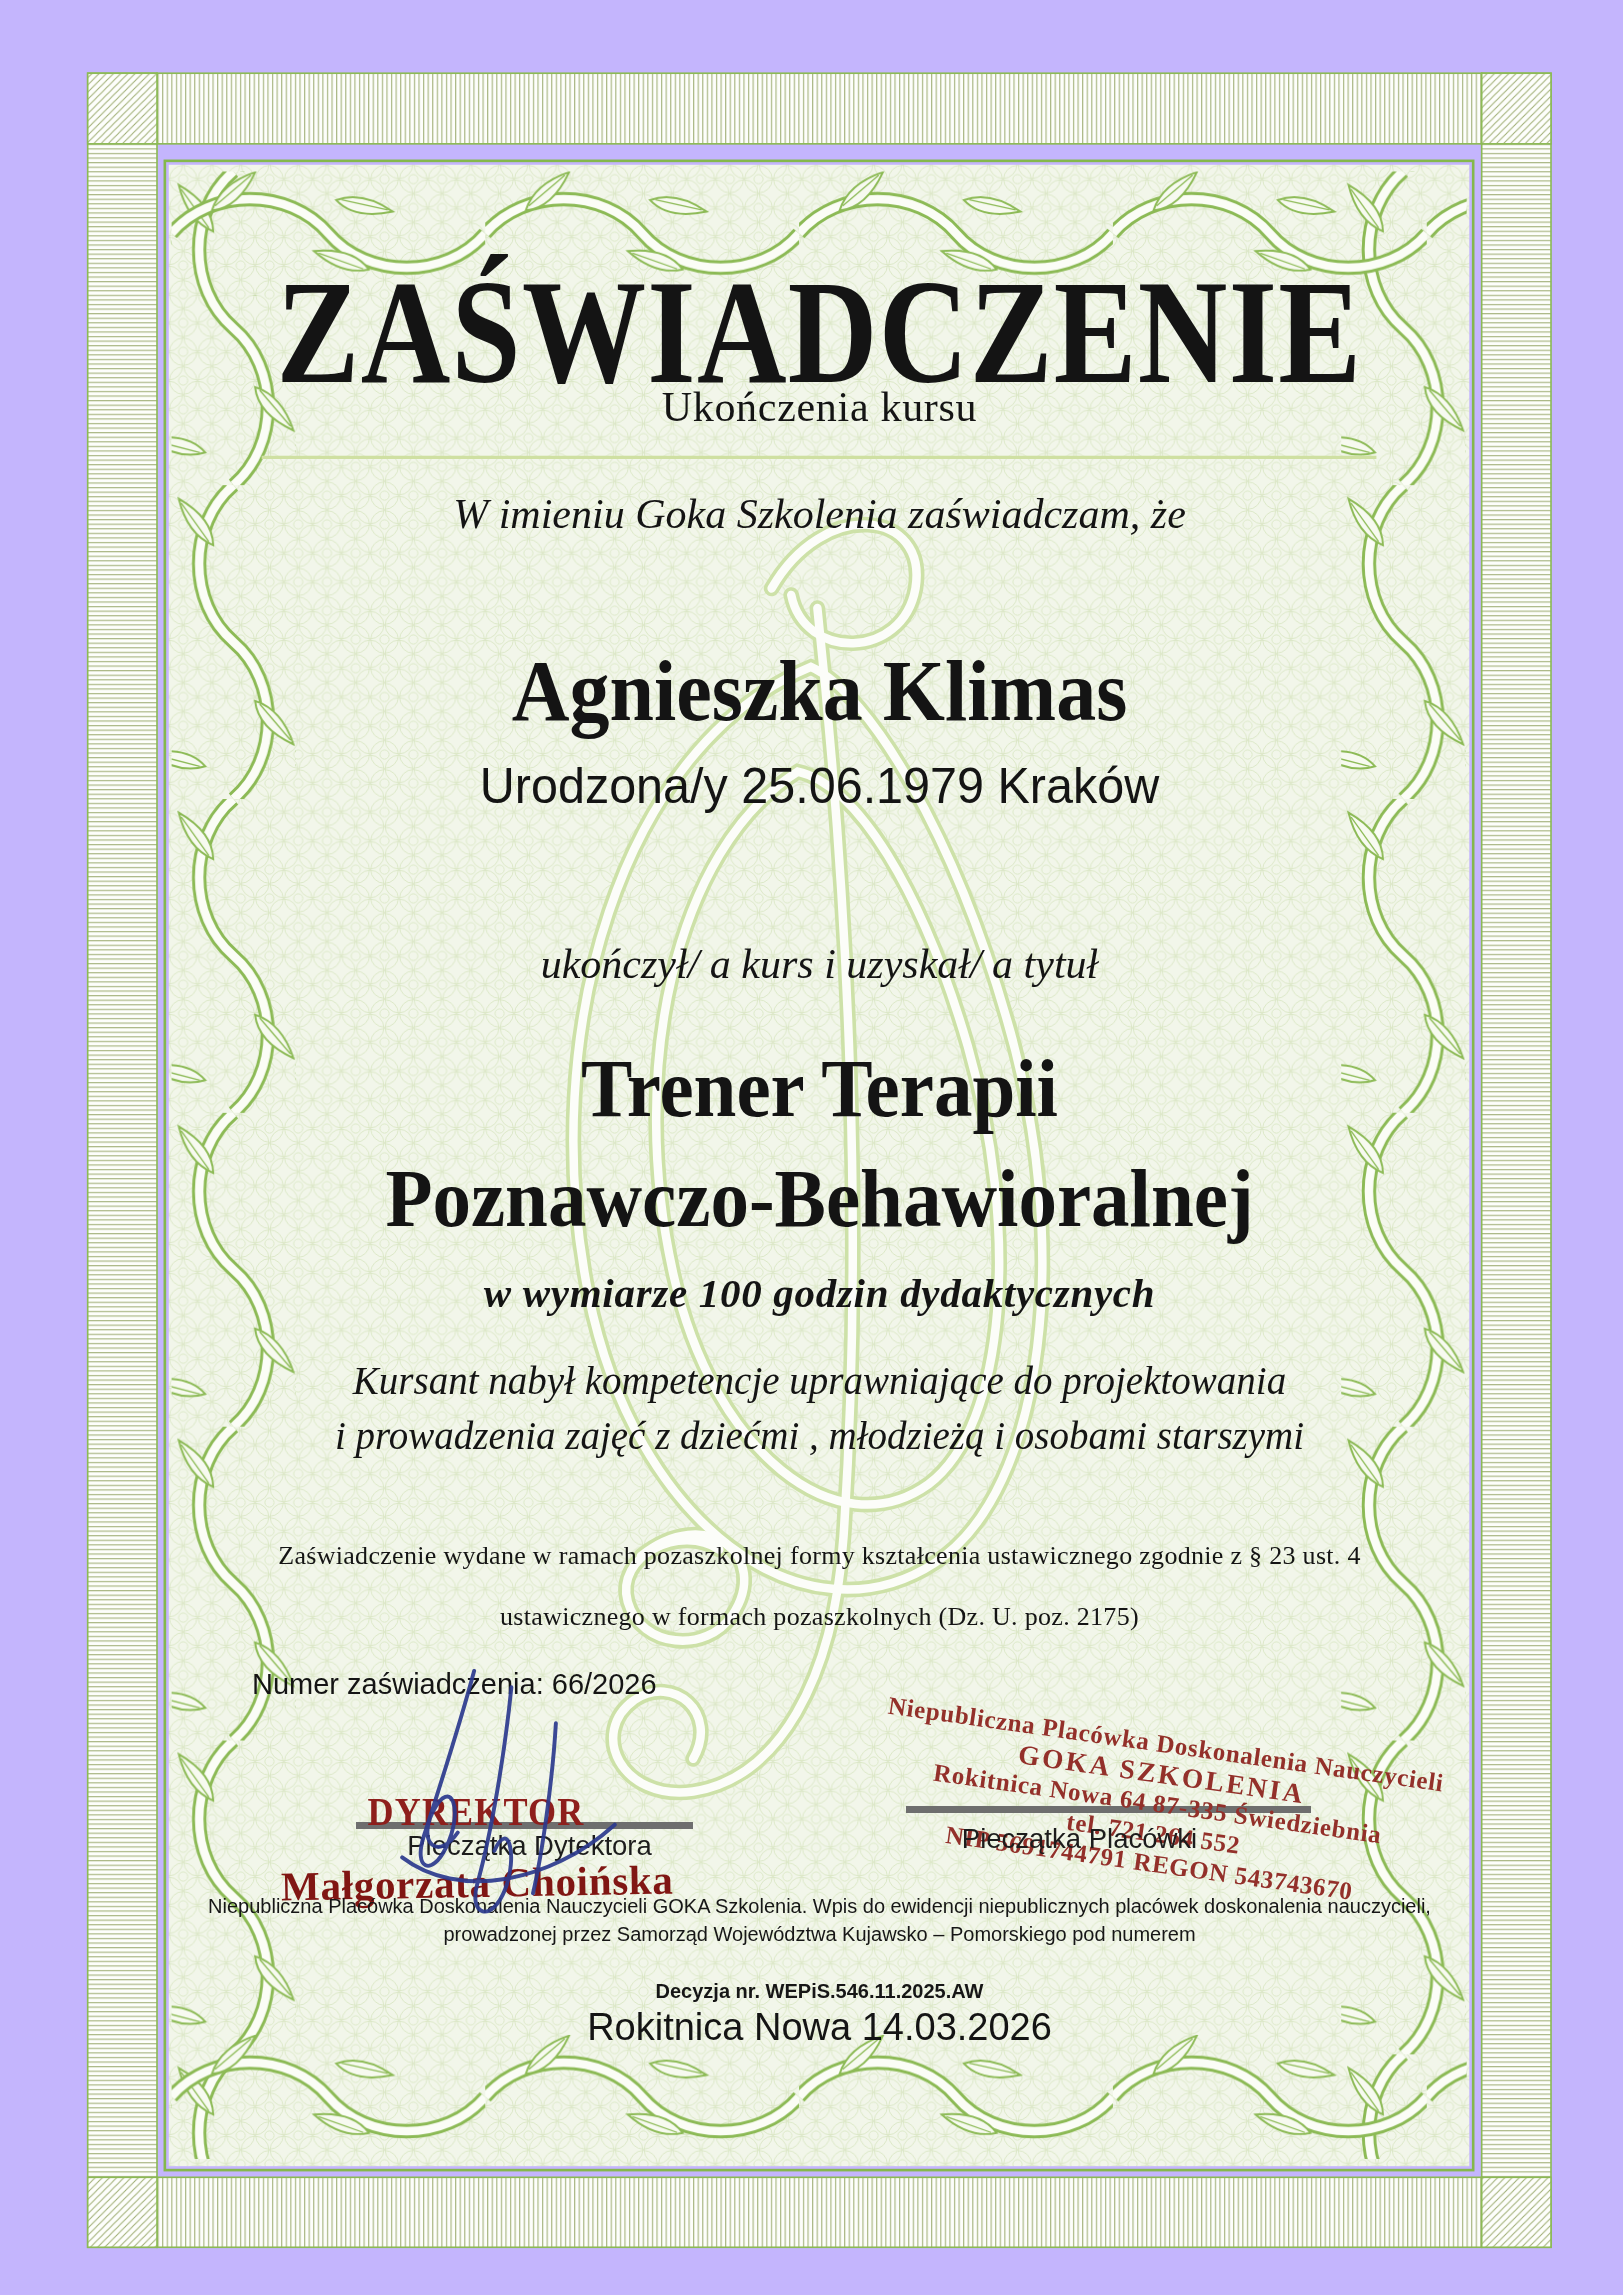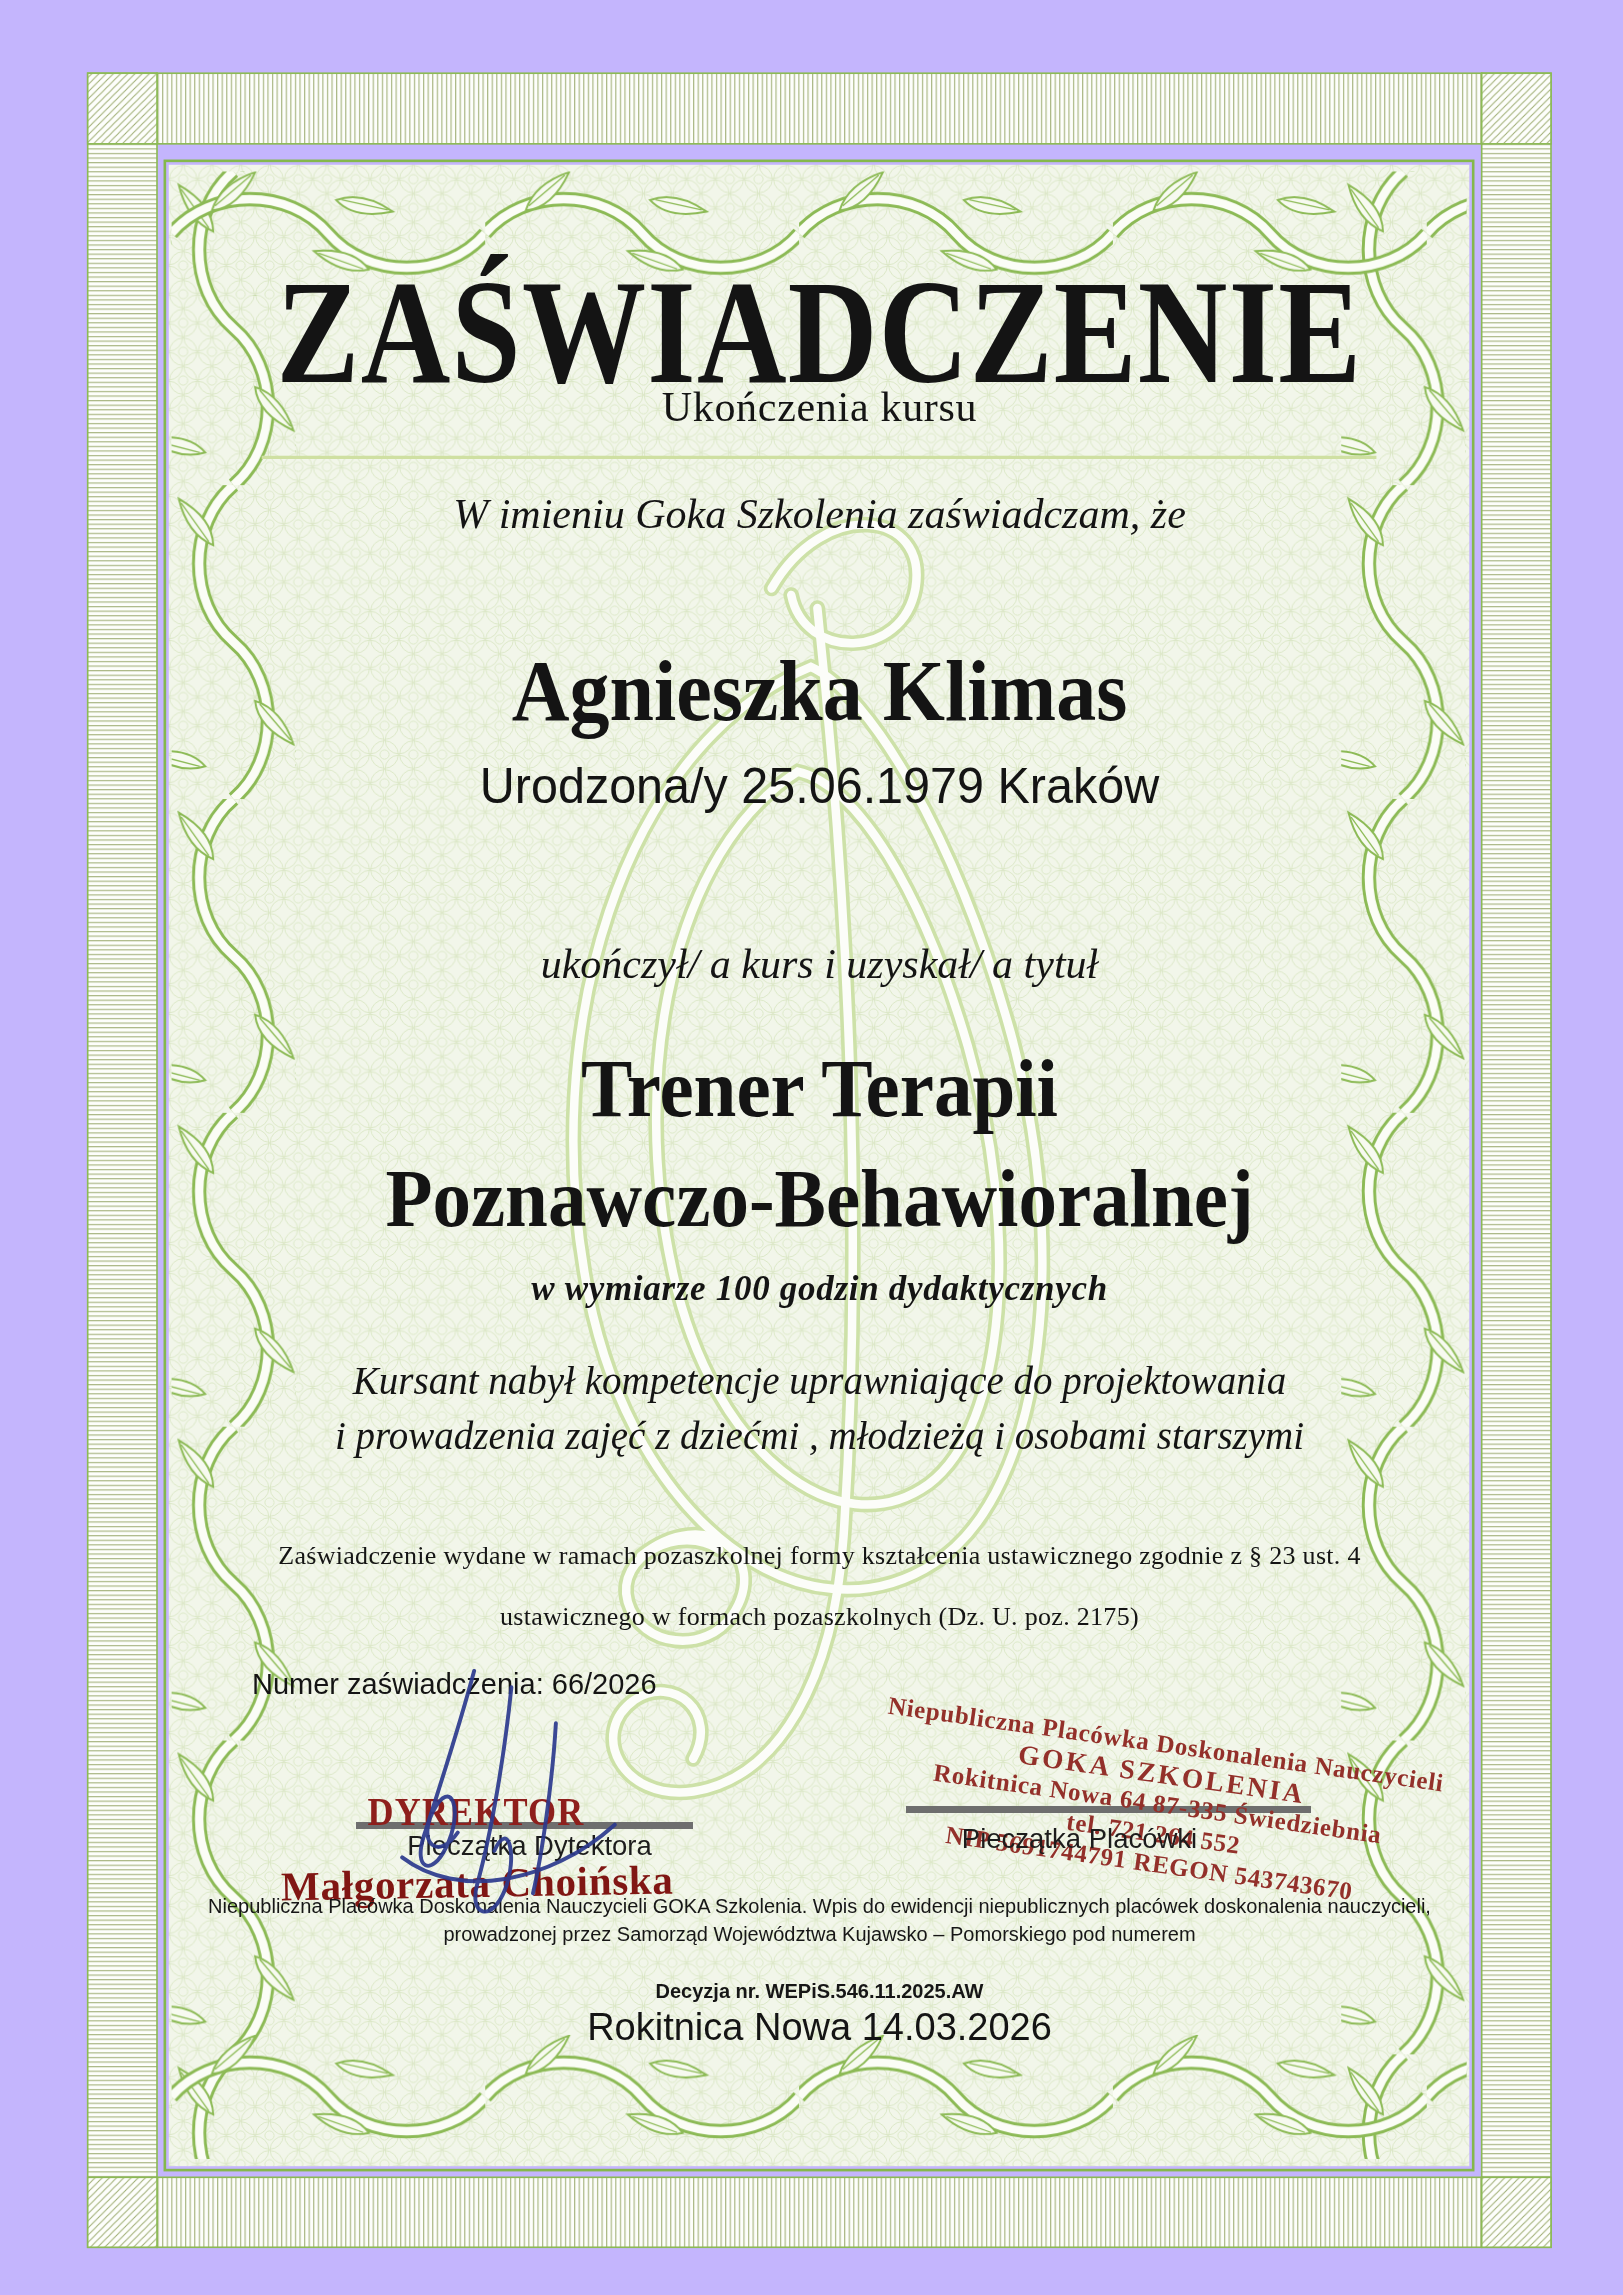--- a/index.html
+++ b/index.html
@@ -15,21 +15,21 @@
   .txt{position:absolute;z-index:2;white-space:nowrap;color:#141414;}
   .col{left:169px;width:1301px;text-align:center;}
   .t-main{top:260px;font-size:128px;font-weight:bold;letter-spacing:1.3px;transform:scale(0.97,1.15);}
   .t-sub{top:383px;font-size:42px;letter-spacing:0.7px;}
   .t-intro{top:490px;font-size:42px;font-style:italic;}
   .t-name{top:646px;font-size:80px;font-weight:bold;transform:scaleY(1.08);}
   .t-birth{top:757px;font-size:50px;font-family:"Liberation Sans","DejaVu Sans",sans-serif;transform:scaleX(0.97);}
   .t-compl{top:940px;font-size:42px;font-style:italic;}
   .t-course1{top:1044px;font-size:77px;font-weight:bold;transform:scaleY(1.08);}
   .t-course2{top:1154px;font-size:77px;font-weight:bold;transform:scaleY(1.08);}
-  .t-hours{top:1269px;font-size:35px;font-weight:bold;font-style:italic;letter-spacing:0.7px;}
+  .t-hours{top:1269px;font-size:41px;font-weight:bold;font-style:italic;letter-spacing:0.7px;}
   .t-comp1{top:1358px;font-size:39px;font-style:italic;}
   .t-comp2{top:1413px;font-size:39px;font-style:italic;}
   .t-legal{font-size:26px;letter-spacing:0.3px;}
   .t-legal1{top:1541px;}
   .t-legal2{top:1572px;}
   .t-legal3{top:1602px;}
   .t-number{top:1668px;left:252px;font-size:29px;font-family:"Liberation Sans","DejaVu Sans",sans-serif;}
   .t-dyrektor{top:1787px;left:345px;width:262px;text-align:center;font-size:41px;font-weight:bold;
     color:#8e1f1c;letter-spacing:1.3px;transform:scaleX(0.88);}
   .grayline{position:absolute;z-index:1;height:7.2px;background:#6e6e6e;}

